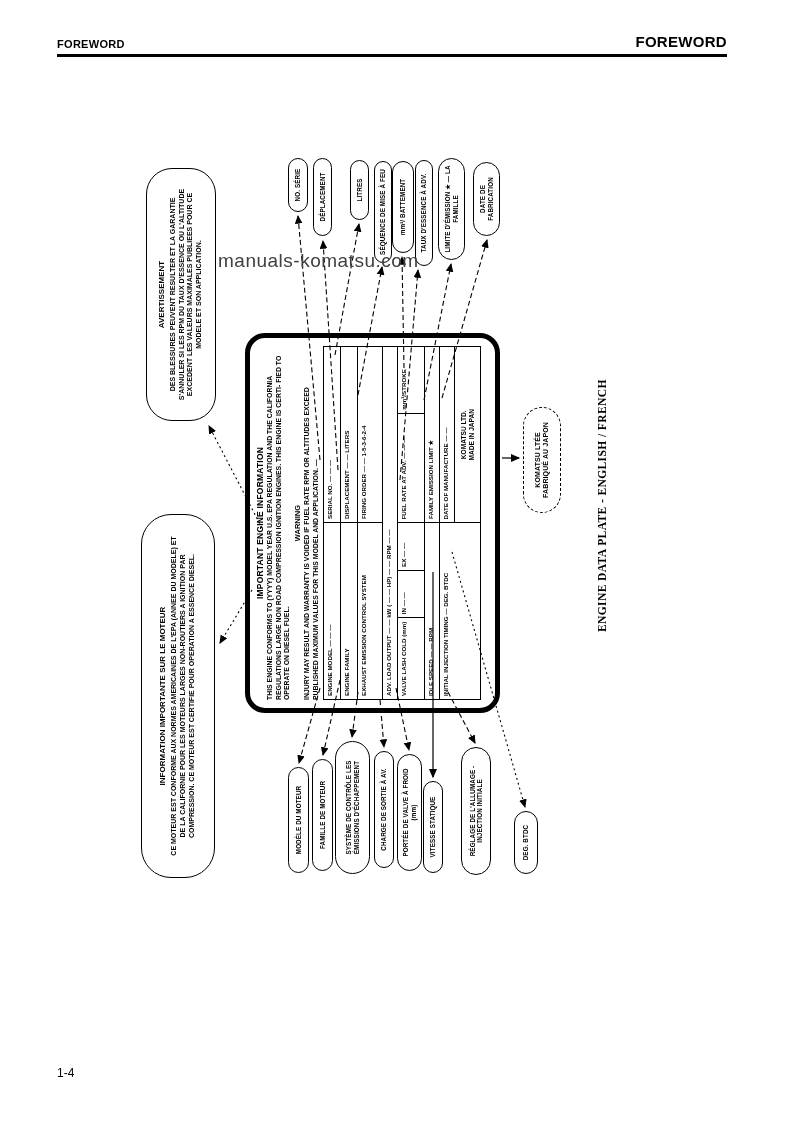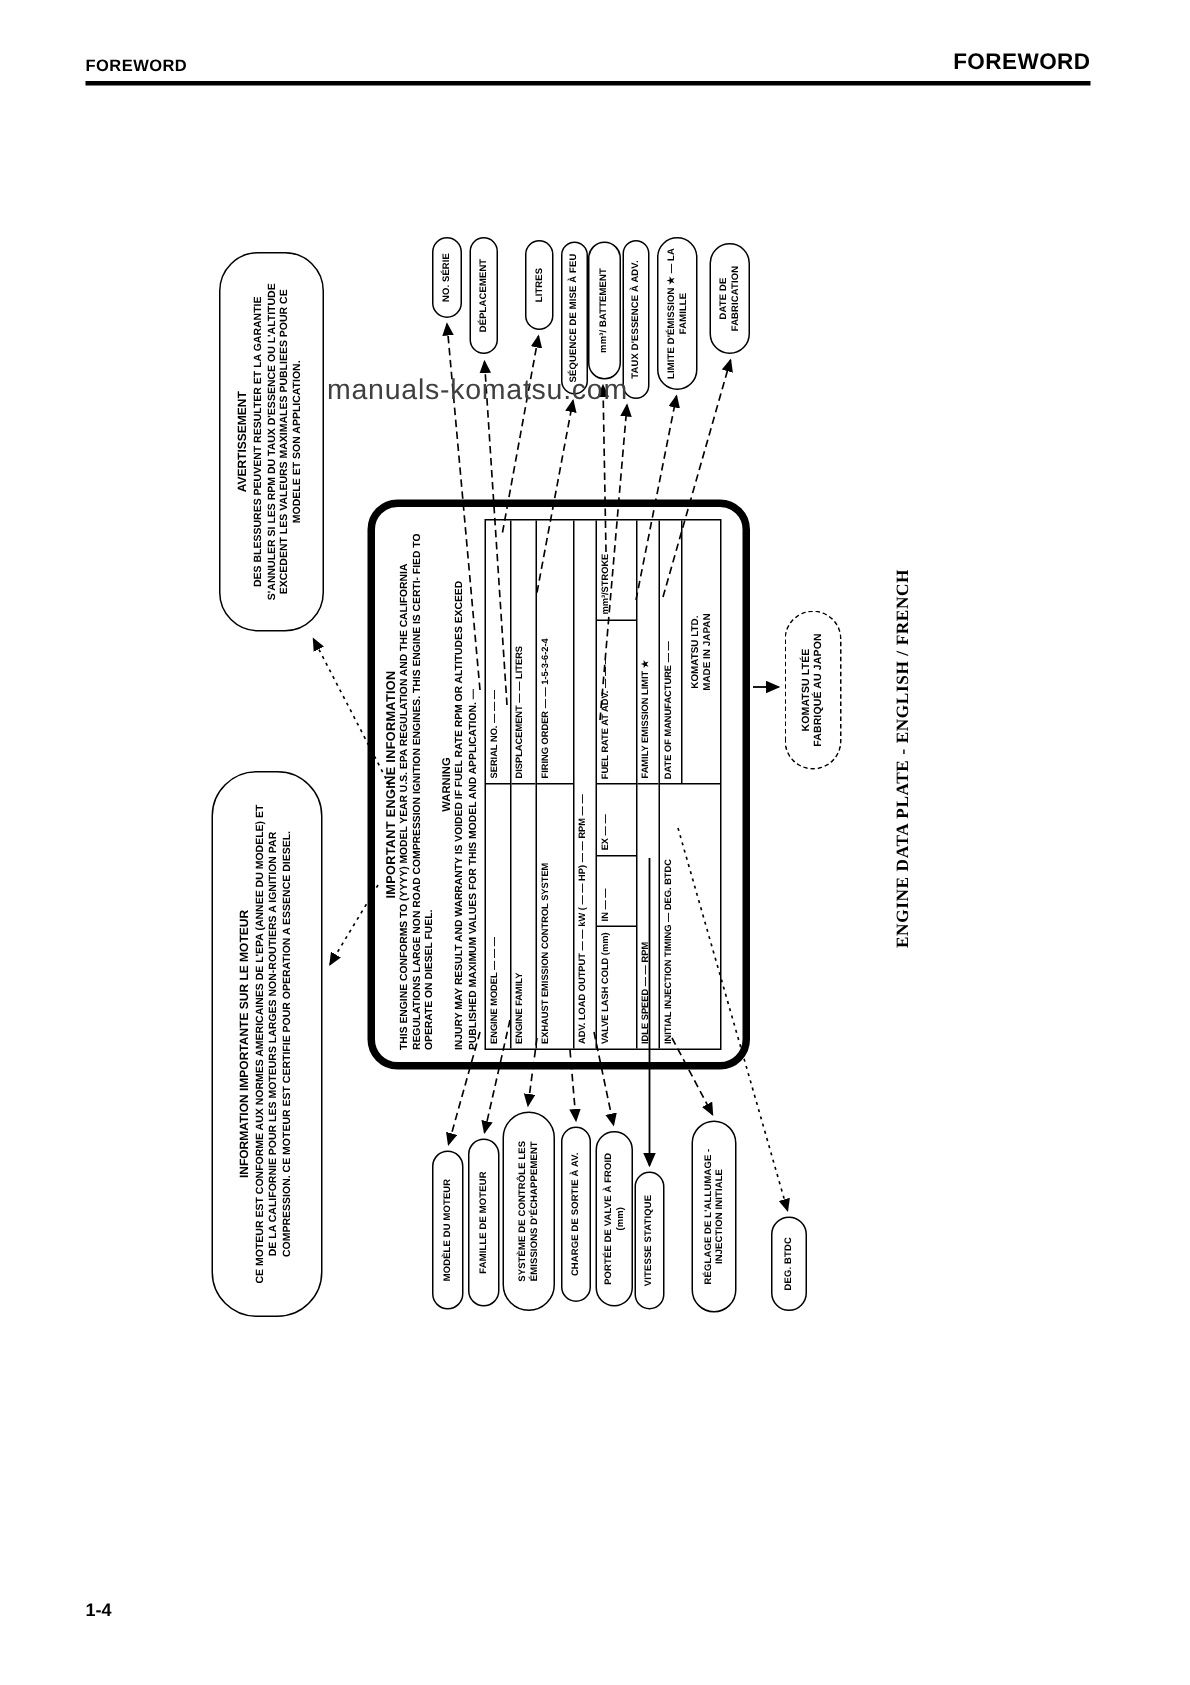--- a/index.html
+++ b/index.html
@@ -4,21 +4,21 @@
 <style>
   html,body{margin:0;padding:0}
   body{width:793px;height:1123px;position:relative;background:#fff;overflow:hidden;
        font-family:"Liberation Sans",sans-serif;color:#000}
   .abs{position:absolute}
   .rot{transform-origin:0 0}
   
   .hdr-left{left:57px;top:38px;font-size:11px;font-weight:700;letter-spacing:.3px}
   .hdr-right{right:66px;top:33px;font-size:15px;font-weight:700;letter-spacing:.3px}
   .hdr-rule{left:57px;top:54px;width:670px;height:3px;background:#000}
-  .page-num{left:57px;top:1066px;font-size:12px;font-weight:700}
+  .page-num{left:57px;top:1066px;font-size:12px;font-weight:400}
   .watermark{left:218px;top:250px;font-size:19px;color:#404040;letter-spacing:.5px;z-index:30}
   
   .bubble{border:1px solid #000;border-radius:999px;display:flex;flex-direction:column;
           align-items:center;justify-content:center;text-align:center;font-weight:700;
           box-sizing:border-box;padding:2px 6px;line-height:1.12;background:#fff}
   .sb{font-size:6.3px;letter-spacing:.1px}
   .bb-title{font-size:8px;font-weight:700;text-align:center;margin-bottom:2px;width:100%}
   .bb-body{font-size:7px;font-weight:700;text-align:center;line-height:1.25;width:100%}
   .dashed{border-style:dashed}
   

